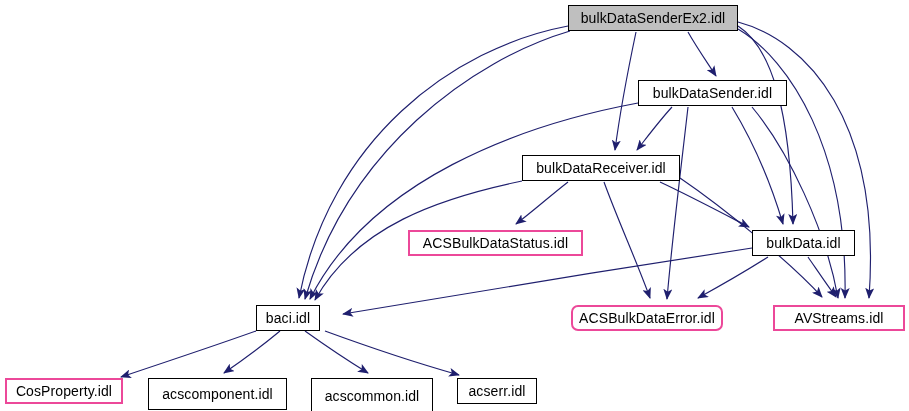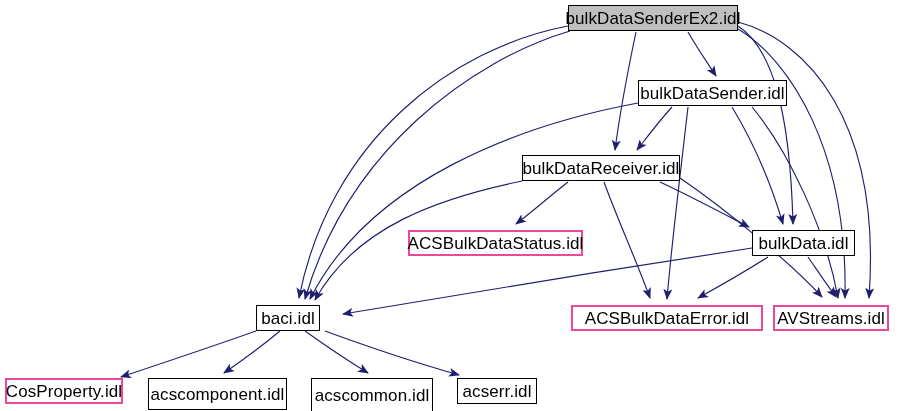--- a/index.html
+++ b/index.html
@@ -25,21 +25,21 @@
   }
   .node {
     position: absolute;
     box-sizing: border-box;
     display: flex;
     align-items: center;
     justify-content: center;
     background: #ffffff;
     border: 1px solid #000000;
     color: #000000;
-    font-size: 17px;
+    font-size: 14px;
     line-height: 1;
     letter-spacing: 0.1px;
     white-space: nowrap;
     z-index: 5;
   }
   .node.external {
     border: 2px solid #ec4899;
   }
   .node.root {
     background: #bfbfbf;
@@ -129,25 +129,25 @@
   </div>
 
   <div class="node" style="left:752px; top:230px; width:103px; height:26px;">
     <span class="node-label">bulkData.idl</span>
   </div>
 
   <div class="node" style="left:256px; top:305px; width:64px; height:26px;">
     <span class="node-label">baci.idl</span>
   </div>
 
-  <div class="node external" style="left:571px; top:305px; width:192px; height:26px;">
+  <div class="node external" style="left:571px; top:305px; width:152px; height:26px;border-radius:7px;">
     <span class="node-label">ACSBulkDataError.idl</span>
   </div>
 
-  <div class="node external" style="left:773px; top:305px; width:116px; height:26px;align-items:center;">
+  <div class="node external" style="left:773px; top:305px; width:132px; height:26px;align-items:center;">
     <span class="node-label">AVStreams.idl</span>
   </div>
 
   <div class="node external" style="left:5px; top:378px; width:118px; height:26px;">
     <span class="node-label">CosProperty.idl</span>
   </div>
 
   <div class="node" style="left:148px; top:378px; width:139px; height:32px;">
     <span class="node-label">acscomponent.idl</span>
   </div>

